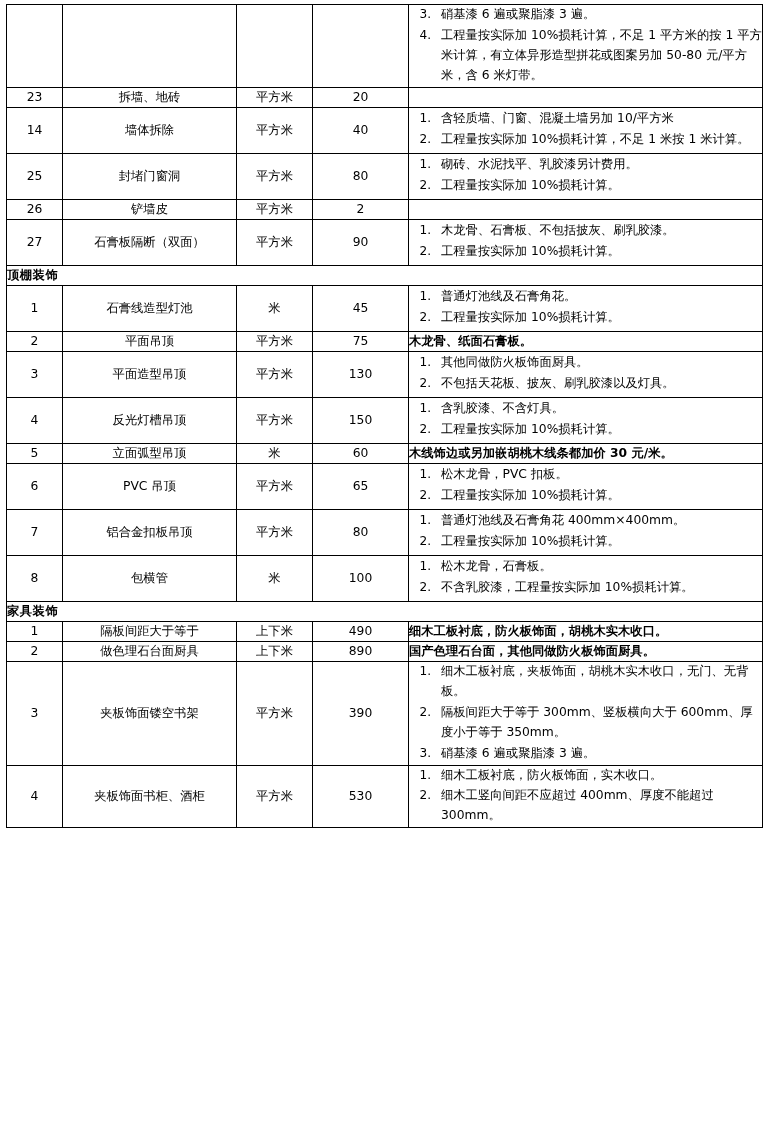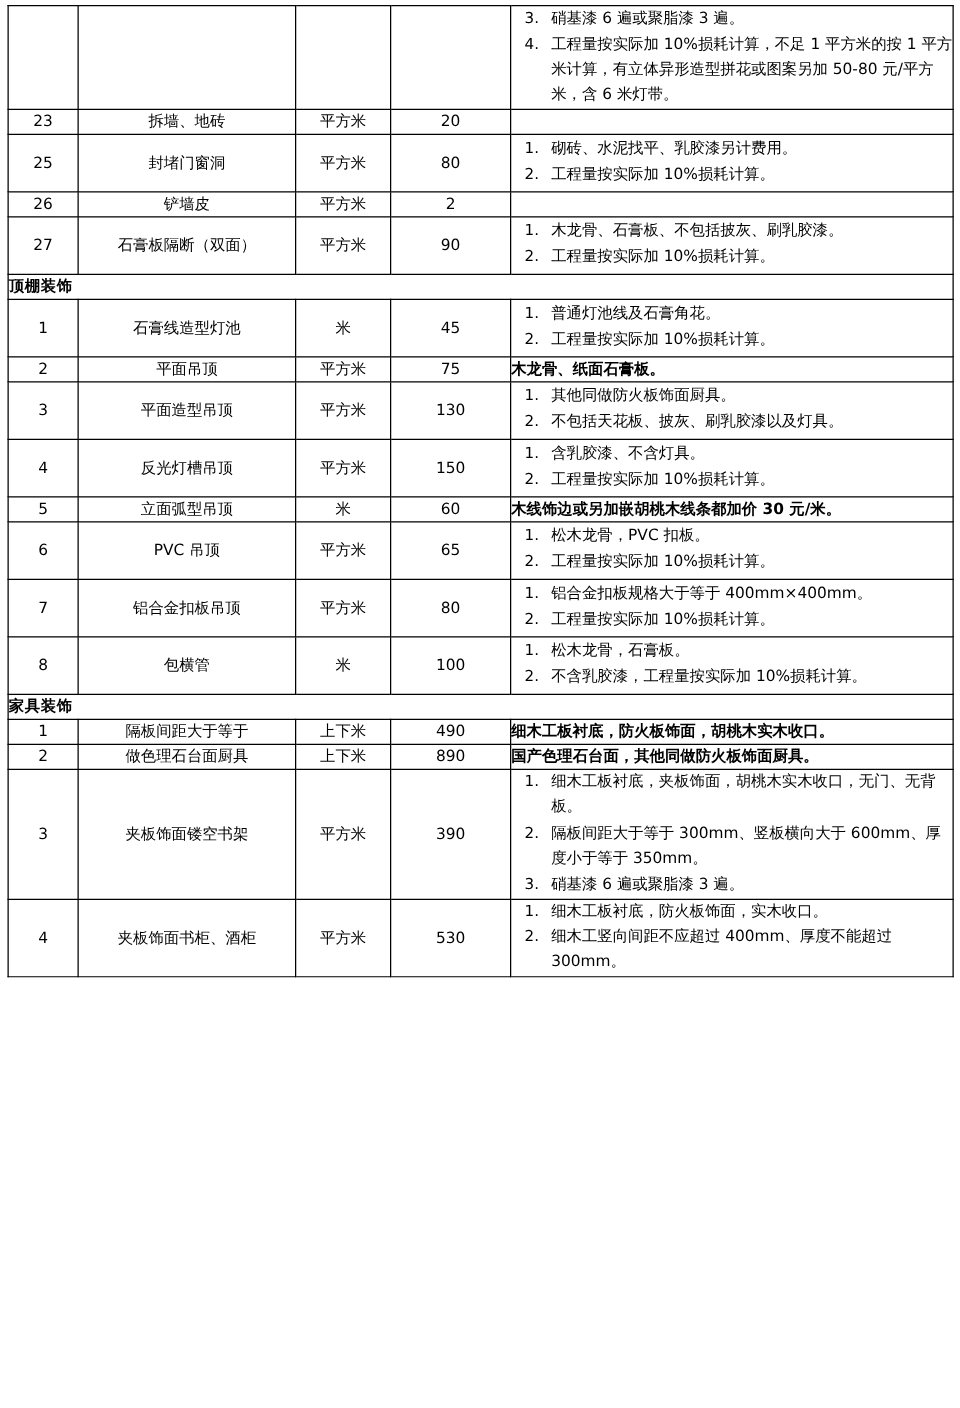--- a/index.html
+++ b/index.html
@@ -92,20 +92,32 @@
           </td>
         </tr>
         <tr>
           <td class="cell-no">23</td>
           <td class="cell-name">拆墙、地砖</td>
           <td class="cell-unit">平方米</td>
           <td class="cell-price">20</td>
           <td class="cell-desc"></td>
         </tr>
         <tr class="tall">
+          <td class="cell-no">14</td>
+          <td class="cell-name">墙体拆除</td>
+          <td class="cell-unit">平方米</td>
+          <td class="cell-price">40</td>
+          <td class="cell-desc">
+            <ol class="desc">
+              <li>含轻质墙、门窗、混凝土墙另加 10/平方米</li>
+              <li>工程量按实际加 10%损耗计算，不足 1 米按 1 米计算。</li>
+            </ol>
+          </td>
+        </tr>
+        <tr class="tall">
           <td class="cell-no">25</td>
           <td class="cell-name">封堵门窗洞</td>
           <td class="cell-unit">平方米</td>
           <td class="cell-price">80</td>
           <td class="cell-desc">
             <ol class="desc">
               <li>砌砖、水泥找平、乳胶漆另计费用。</li>
               <li>工程量按实际加 10%损耗计算。</li>
             </ol>
           </td>
@@ -194,21 +206,21 @@
             </ol>
           </td>
         </tr>
         <tr class="tall">
           <td class="cell-no">7</td>
           <td class="cell-name">铝合金扣板吊顶</td>
           <td class="cell-unit">平方米</td>
           <td class="cell-price">80</td>
           <td class="cell-desc">
             <ol class="desc">
-              <li>铝合金扣板规格大于等于 400mm×400mm。</li>
+              <li>普通灯池线及石膏角花 400mm×400mm。</li>
               <li>工程量按实际加 10%损耗计算。</li>
             </ol>
           </td>
         </tr>
         <tr class="tall">
           <td class="cell-no">8</td>
           <td class="cell-name">包横管</td>
           <td class="cell-unit">米</td>
           <td class="cell-price">100</td>
           <td class="cell-desc">

